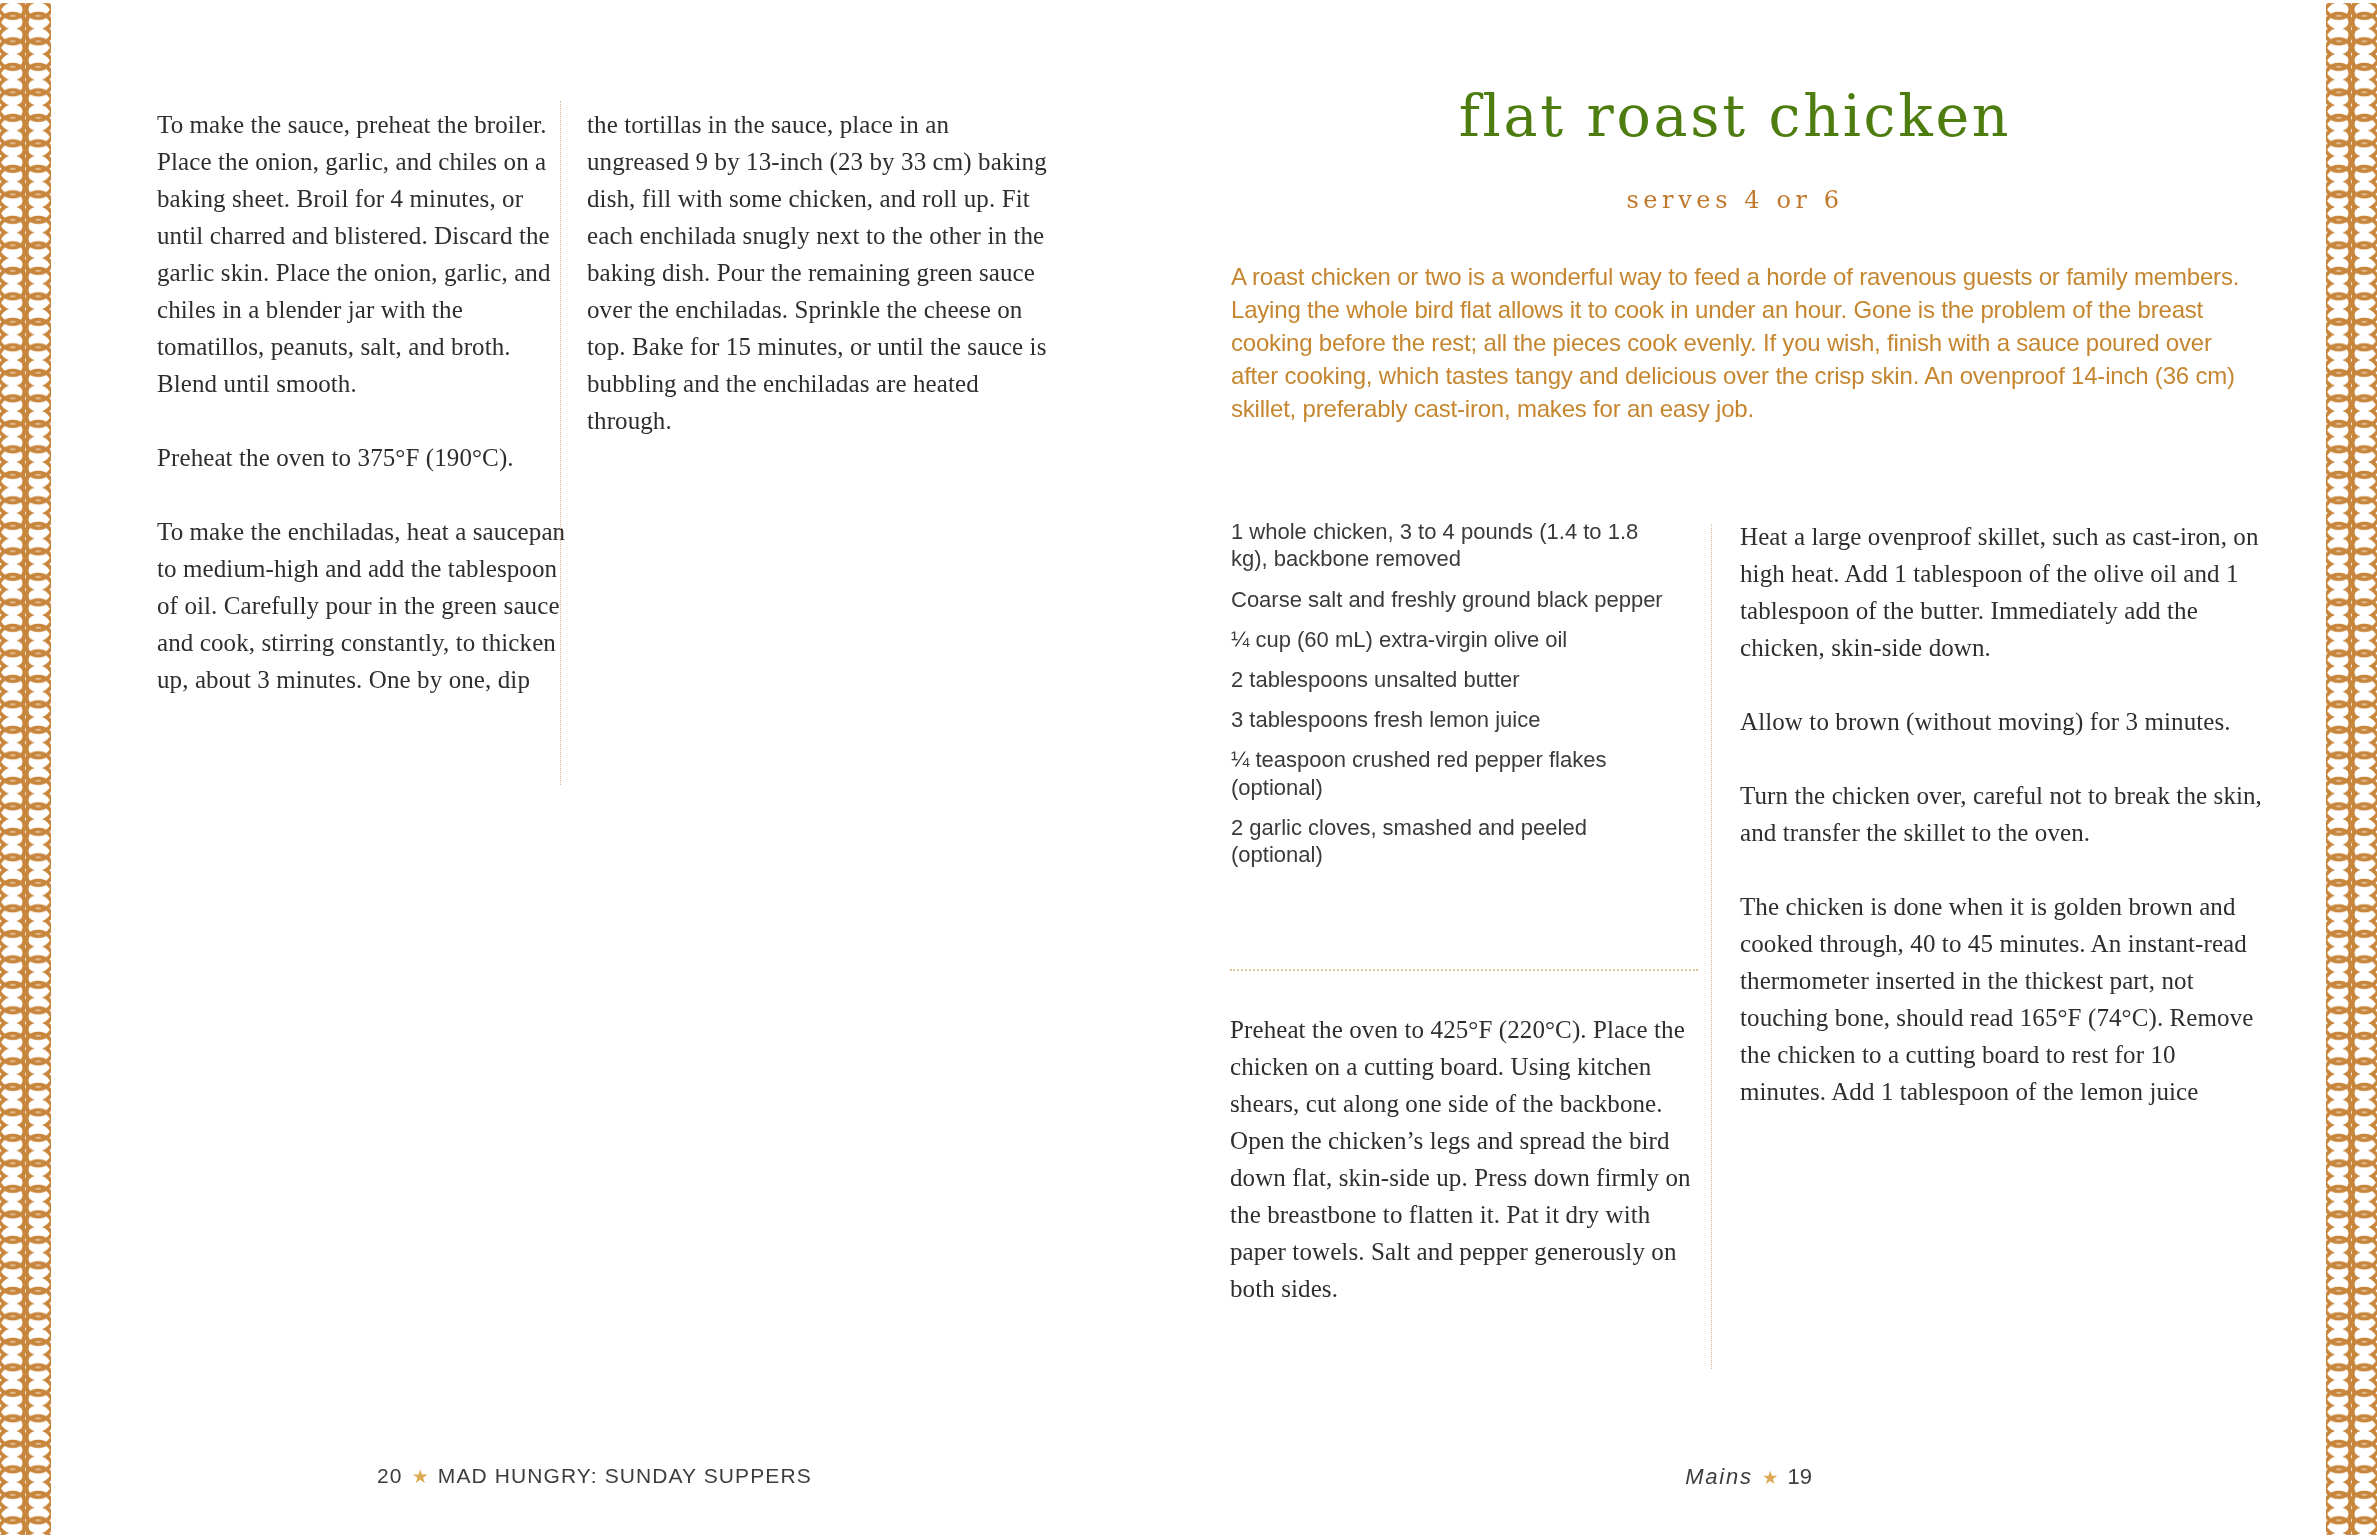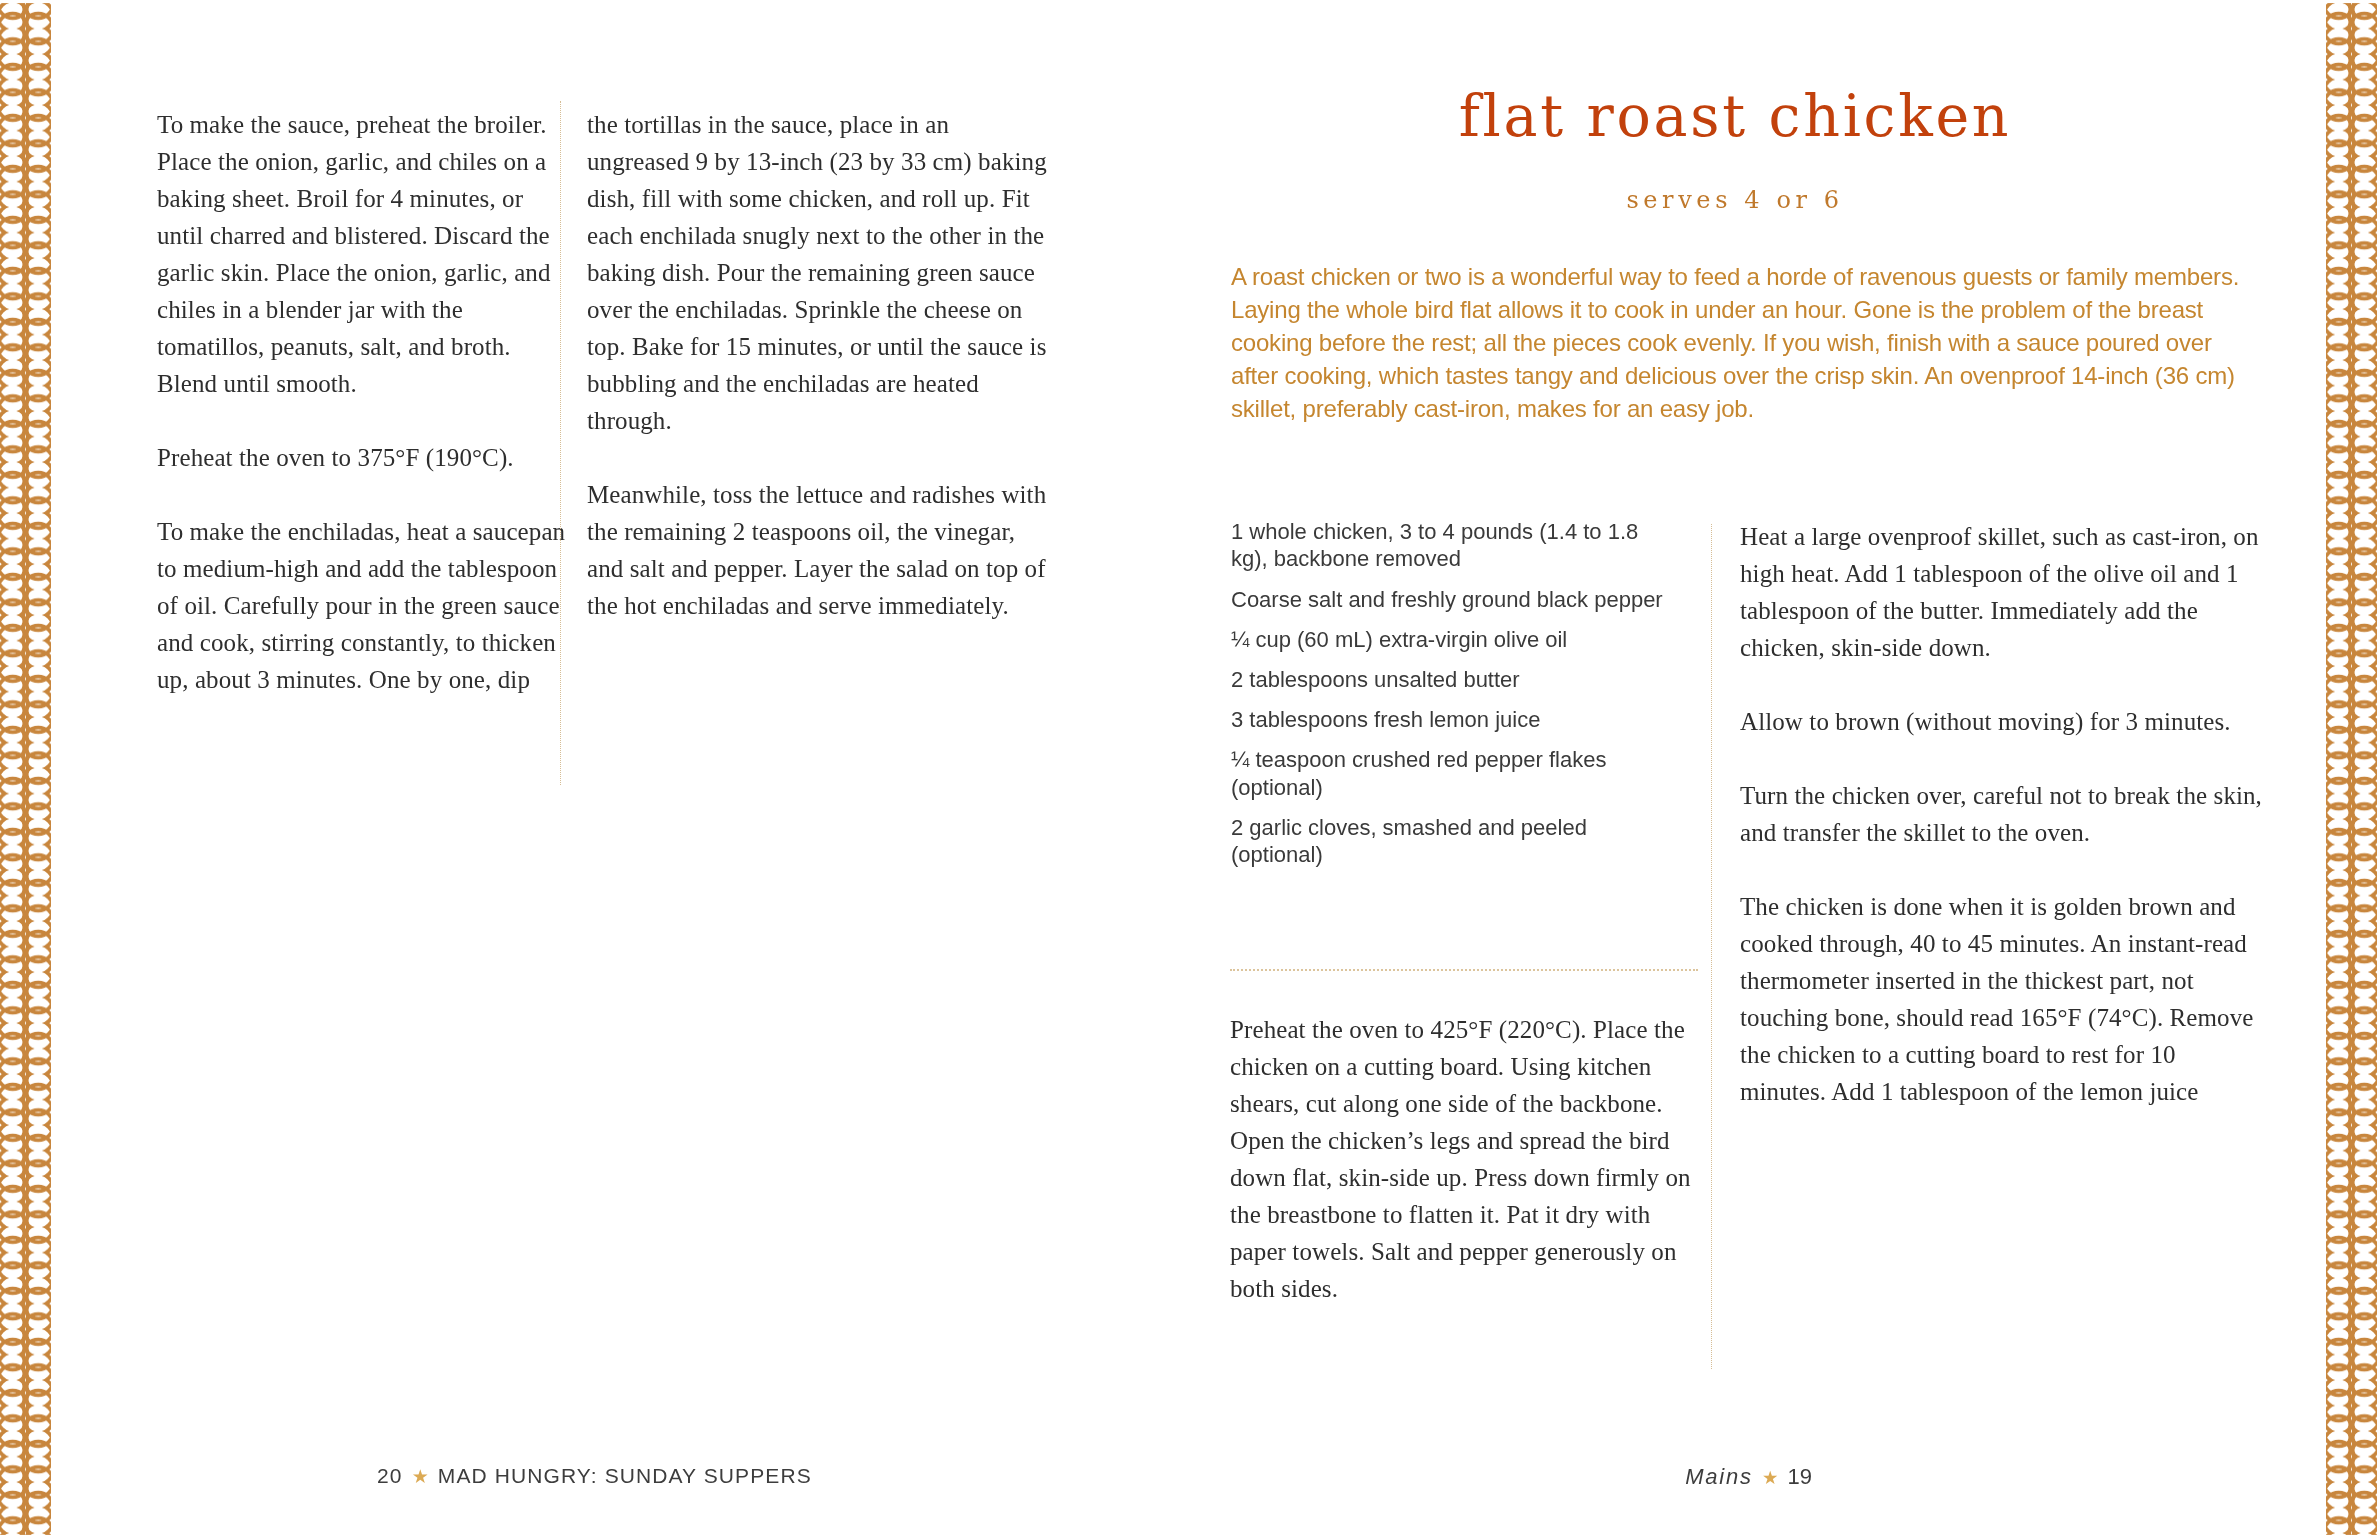--- a/index.html
+++ b/index.html
@@ -39,21 +39,21 @@
   }
   #lp-footer{left:377px;}
   .star{color:#dcaa54;font-size:19px;padding:0 9.1px;letter-spacing:0;}
 
   
   #rp-title{
     position:absolute;left:1230px;top:84px;width:1010px;
     text-align:center;
     font-family:"DejaVu Serif", serif;
     font-size:57px;line-height:64px;
-    color:#c2410c;letter-spacing:2.7px;
+    color:#4d7c0f;letter-spacing:2.7px;
   }
   #rp-serves{
     position:absolute;left:1230px;top:186px;width:1010px;
     text-align:center;
     font-family:"DejaVu Serif", serif;
     font-size:24px;color:#c0792c;letter-spacing:4.6px;
   }
   #rp-intro{
     position:absolute;left:1231px;top:260px;width:1013px;
     font-family:"Liberation Sans", sans-serif;
@@ -130,21 +130,20 @@
   <div id="lp-col1" class="body-serif">
     <p>To make the sauce, preheat the broiler. Place the onion, garlic, and chiles on a baking sheet. Broil for 4 minutes, or until charred and blistered. Discard the garlic skin. Place the onion, garlic, and chiles in a blender jar with the tomatillos, peanuts, salt, and broth. Blend until smooth.</p>
     <p>Preheat the oven to 375°F (190°C).</p>
     <p>To make the enchiladas, heat a saucepan to medium-high and add the tablespoon of oil. Carefully pour in the green sauce and cook, stirring constantly, to thicken up, about 3 minutes. One by one, dip</p>
   </div>
 
   <div id="lp-divider"></div>
 
   <div id="lp-col2" class="body-serif">
     <p>the tortillas in the sauce, place in an ungreased 9 by 13-inch (23 by 33 cm) baking dish, fill with some chicken, and roll up. Fit each enchilada snugly next to the other in the baking dish. Pour the remaining green sauce over the enchiladas. Sprinkle the cheese on top. Bake for 15 minutes, or until the sauce is bubbling and the enchiladas are heated through.</p>
-    <p>Meanwhile, toss the lettuce and radishes with the remaining 2 teaspoons oil, the vinegar, and salt and pepper. Layer the salad on top of the hot enchiladas and serve immediately.</p>
   </div>
 
   <div id="lp-footer" class="footer">
     <span>20</span><span class="star">★</span><span>MAD HUNGRY: SUNDAY SUPPERS</span>
   </div>
 
   <div id="rp-title">flat roast chicken</div>
 
   <div id="rp-serves">serves 4 or 6</div>
 

